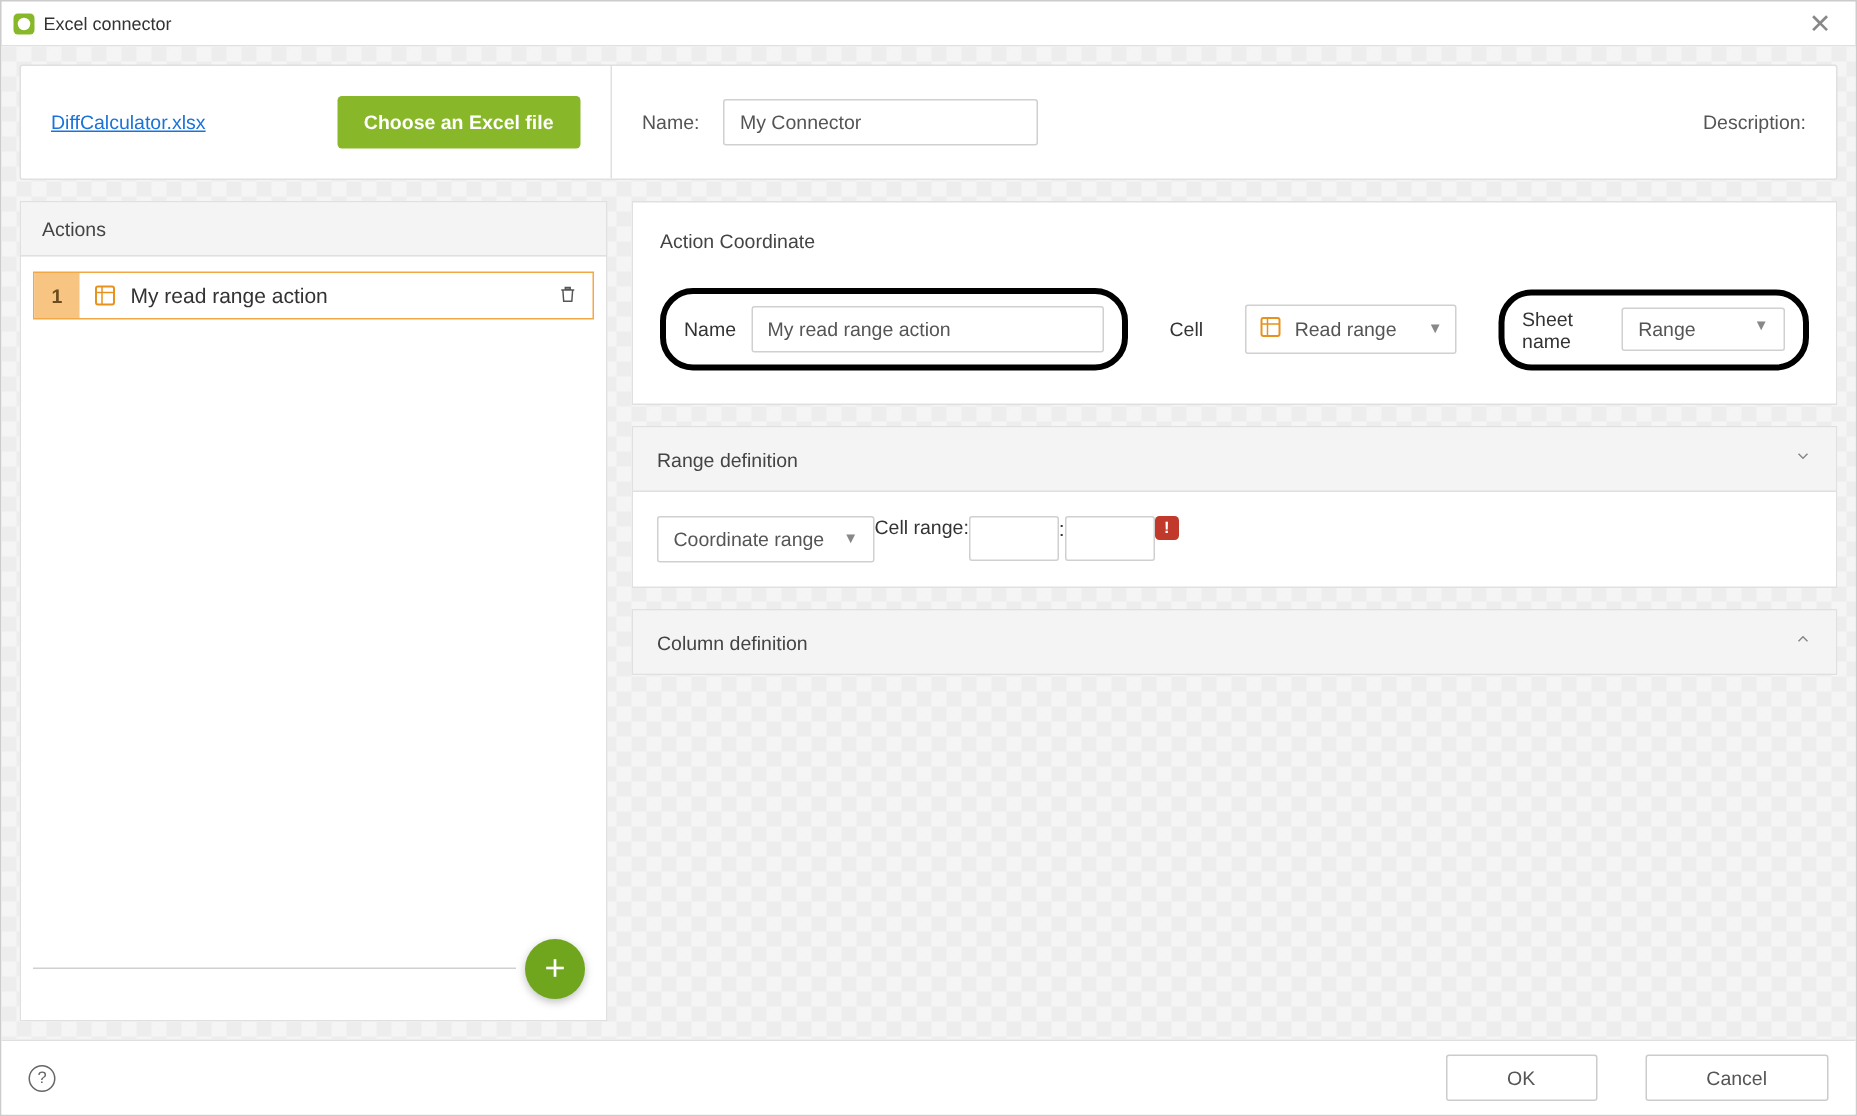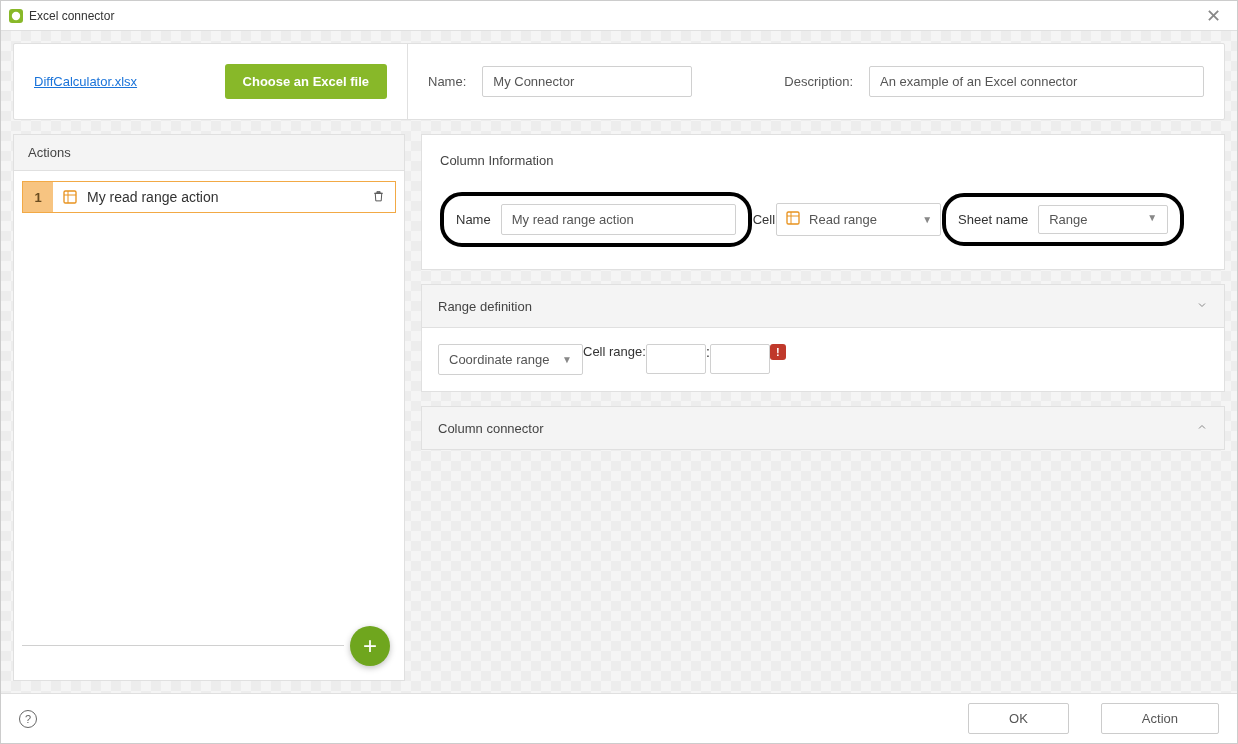--- a/index.html
+++ b/index.html
@@ -31,21 +31,21 @@
 .action-num { width: 30px; background: #f7c481; color: #6a4c1f; font-size: 13px; display: flex; align-items: center; justify-content: center; height: 100%; font-weight: 600; }
 .action-icon { width: 18px; height: 18px; margin: 0 8px; display: flex; align-items: center; justify-content: center; color: #e8921e; font-weight: bold; }
 .action-label { font-size: 14px; color: #333; flex: 1; }
 .action-delete { padding: 0 10px; color: #555; cursor: pointer; background: none; border: none; }
 .fab { position: absolute; bottom: 14px; right: 14px; width: 40px; height: 40px; border-radius: 50%; background: #6fa61e; color: #fff; font-size: 24px; display: flex; align-items: center; justify-content: center; cursor: pointer; box-shadow: 0 2px 6px rgba(0,0,0,0.25); border:none;}
 .divider-line { position: absolute; bottom: 34px; left: 8px; right: 60px; height: 1px; background: #d0d0d0; }
 
 .right-panel { flex: 1; display: flex; flex-direction: column; gap: 14px; overflow: hidden; }
 .info-card { background: #fff; border: 1px solid #e0e0e0; padding: 18px 18px 22px 18px; }
 .info-title { font-size: 13px; color: #444; margin-bottom: 24px; }
-.info-row { display: flex; align-items: center; gap: 1px; }
+.info-row { display: flex; align-items: center; gap: 28px; }
 .highlight-group { border: 4px solid #000; border-radius: 22px; padding: 8px 12px; display: flex; align-items: center; gap: 10px; position: relative; }
 .highlight-group::after { content: ""; position: absolute; inset: 2px -4px -6px 2px; border-radius: 22px; box-shadow: 2px 3px 4px rgba(0,0,0,0.15); z-index: -1; }
 .field-label { font-size: 13px; color: #333; }
 .text-input { border: 1px solid #d0d0d0; border-radius: 2px; padding: 7px 10px; font-size: 13px; color: #555; width: 235px; }
 .type-select { border: 1px solid #d0d0d0; border-radius: 2px; padding: 6px 8px; display: flex; align-items: center; gap: 8px; width: 165px; cursor: pointer; }
 .sheet-select { border: 1px solid #d0d0d0; border-radius: 2px; padding: 6px 10px; display: flex; align-items: flex-start; justify-content: space-between; width: 130px; font-size: 13px; color: #555; cursor: pointer; }
 .tiny-icon { color: #e8921e; font-size: 13px; font-weight: bold; }
 .type-text { font-size: 13px; color: #555; flex:1; }
 .caret { color: #888; font-size: 10px; }
 
@@ -86,21 +86,20 @@
     <div class="top-row">
       <div class="file-panel">
         <a class="file-link">DiffCalculator.xlsx</a>
         <button class="file-btn">Choose an Excel file</button>
       </div>
       <div class="meta-panel">
         <span class="meta-label">Name:</span>
         <input class="meta-input name-input" value="My Connector" style="">
         <div class="spacer"></div>
         <span class="meta-label">Description:</span>
-        <input class="meta-input desc-input" value="An example of an Excel connector" style="">
       </div>
     </div>
 
     <div class="main-row">
       <div class="actions-panel">
         <div class="actions-header">Actions</div>
         <div class="actions-body">
           <div class="action-item">
             <div class="action-num">1</div>
             <span class="action-icon">
@@ -116,21 +115,21 @@
                 </svg>
             </button>
           </div>
           <div class="divider-line"></div>
           <button class="fab">+</button>
         </div>
       </div>
 
       <div class="right-panel">
         <div class="info-card">
-          <div class="info-title">Column Information</div>
+          <div class="info-title">Action Coordinate</div>
           <div class="info-row">
             <div class="highlight-group">
               <span class="field-label">Name</span>
               <input class="text-input" value="My read range action" style="">
             </div>
             <span class="field-label">Cell</span>
             <div class="type-select">
               <span class="tiny-icon">
                 <svg class="excel-svg" viewBox="0 0 24 24">
                     <rect x="3" y="3" width="18" height="18" rx="2" fill="none" stroke="#e8921e" stroke-width="2"></rect>
@@ -167,32 +166,32 @@
             <span class="cell-label">Cell range:</span>
             <input class="cell-input" value="" style="">
             <span class="colon">:</span>
             <input class="cell-input" value="" style="">
             <span class="error-badge">!</span>
           </div>
         </div>
 
         <div class="section-card collapsed-card">
           <div class="section-header" style="border-bottom:none">
-            <span class="section-title">Column connector</span>
+            <span class="section-title">Column definition</span>
             <span class="section-chevron">
               <svg width="12" height="12" viewBox="0 0 24 24">
                   <path d="M6 15l6-6 6 6" fill="none" stroke="#888" stroke-width="2"></path>
                 </svg>
             </span>
           </div>
         </div>
       </div>
     </div>
   </div>
 
   <div class="footer">
     <span class="help-icon">?</span>
     <div class="footer-btns">
       <button class="footer-btn">OK</button>
-      <button class="footer-btn">Action</button>
+      <button class="footer-btn">Cancel</button>
     </div>
   </div>
 </div>
 
 </body></html>

